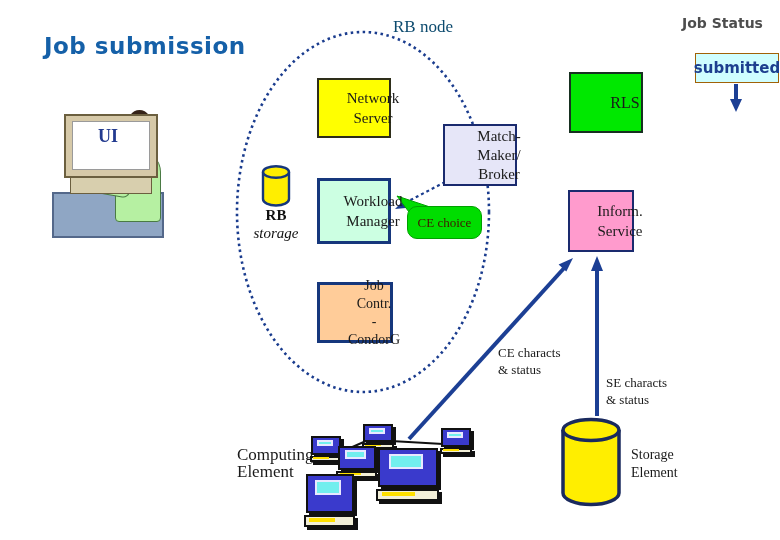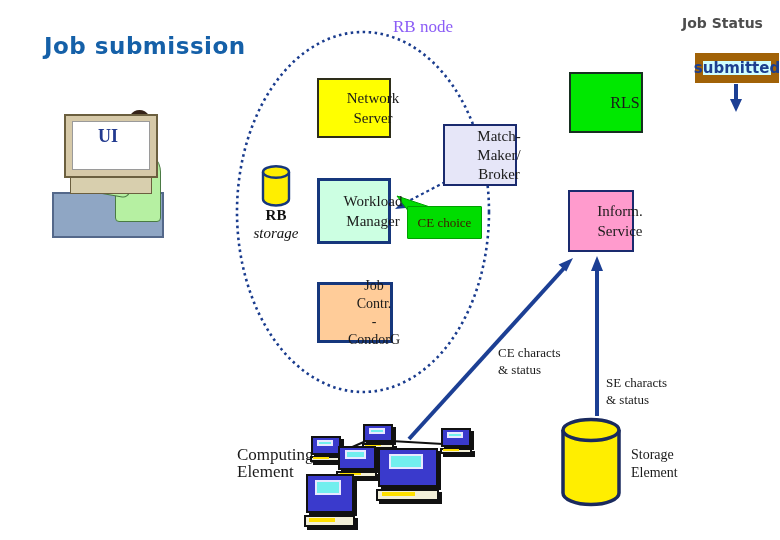--- a/index.html
+++ b/index.html
@@ -4,40 +4,40 @@
 <style>
   html,body{margin:0;padding:0;background:#fff;}
   #slide{position:relative;width:780px;height:540px;background:#ffffff;overflow:hidden;
          font-family:"Liberation Serif",serif;color:#111;}
   .abs{position:absolute;}
   svg{position:absolute;left:0;top:0;z-index:1;}
   .html-layer{position:absolute;left:0;top:0;width:780px;height:540px;z-index:2;}
 
   .slide-title{left:44px;top:33px;font-family:"DejaVu Sans","Liberation Sans",sans-serif;
                font-weight:700;font-size:23px;color:#1560a8;letter-spacing:0.5px;}
-  .rb-node{left:393px;top:17px;font-size:17px;color:#8b5cf6;}
+  .rb-node{left:393px;top:17px;font-size:17px;color:#0c4a6e;}
   .job-status{left:682px;top:15px;width:90px;font-family:"DejaVu Sans",sans-serif;
               font-weight:700;font-size:14px;color:#4d4d4d;}
 
-  .statusbox{background:#cffeff;border:8px solid #a16207;display:flex;align-items:center;
+  .statusbox{background:#cffeff;border:1px solid #a16207;display:flex;align-items:center;
              justify-content:center;font-family:"DejaVu Sans",sans-serif;font-weight:700;
              font-size:15px;color:#1d3f8f;box-sizing:border-box;}
   .submitted{left:695px;top:53px;width:84px;height:30px;}
   .waiting{left:695px;top:113px;width:79px;height:29px;}
 
   .node{box-sizing:border-box;display:flex;flex-direction:column;align-items:center;
         justify-content:center;text-align:center;font-size:15px;line-height:20px;color:#1a1a1a;padding-left:38px;}
   .ns{left:317px;top:78px;width:74px;height:60px;background:#ffff00;border:2.5px solid #2e2e1a;}
   .mm{left:443px;top:124px;width:74px;height:62px;background:#e6e6f8;border:2.5px solid #1a2a6e;line-height:19px;}
   .rls{left:569px;top:72px;width:74px;height:61px;background:#00e800;border:2.5px solid #173020;font-size:16px;}
   .wm{left:317px;top:178px;width:74px;height:66px;background:#ccffe2;border:3px solid #16377c;}
   .jc{left:317px;top:282px;width:76px;height:61px;background:#ffcc99;border:3px solid #16377c;font-size:14px;line-height:18px;}
   .is{left:568px;top:190px;width:66px;height:62px;background:#ff9bcd;border:2.5px solid #1a2a6e;}
   .ce-choice{left:407px;top:206px;width:73px;height:31px;background:#00dd00;border:1px solid #00a000;
-             border-radius:1px;display:flex;align-items:center;justify-content:center;
+             border-radius:10px;display:flex;align-items:center;justify-content:center;
              font-size:13px;color:#401800;z-index:3;}
 
   .rb-label{left:255px;top:207px;width:42px;text-align:center;font-weight:700;font-size:15px;}
   .rb-storage{left:246px;top:225px;width:60px;text-align:center;font-style:italic;font-size:15px;}
   .small-ann{font-size:13px;line-height:17px;color:#1a1a1a;}
   .ce-char{left:498px;top:344px;}
   .se-char{left:606px;top:354px;margin-top:20px;}
   .comp-el{left:237px;top:446px;font-size:17px;}
   .stor-el{left:631px;top:446px;font-size:14px;line-height:18px;}
 

